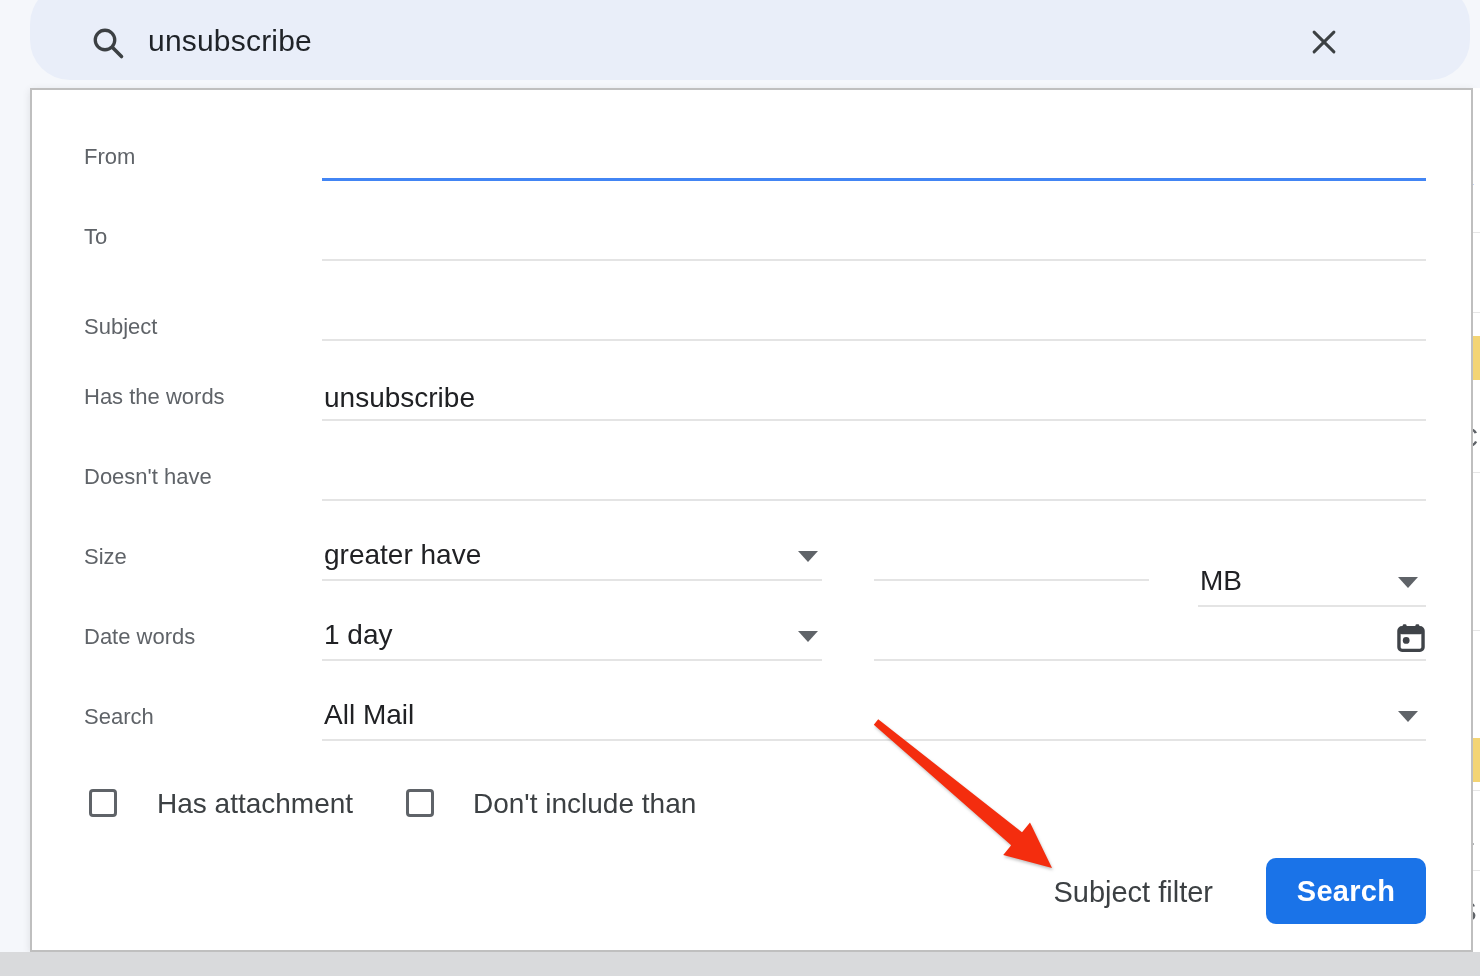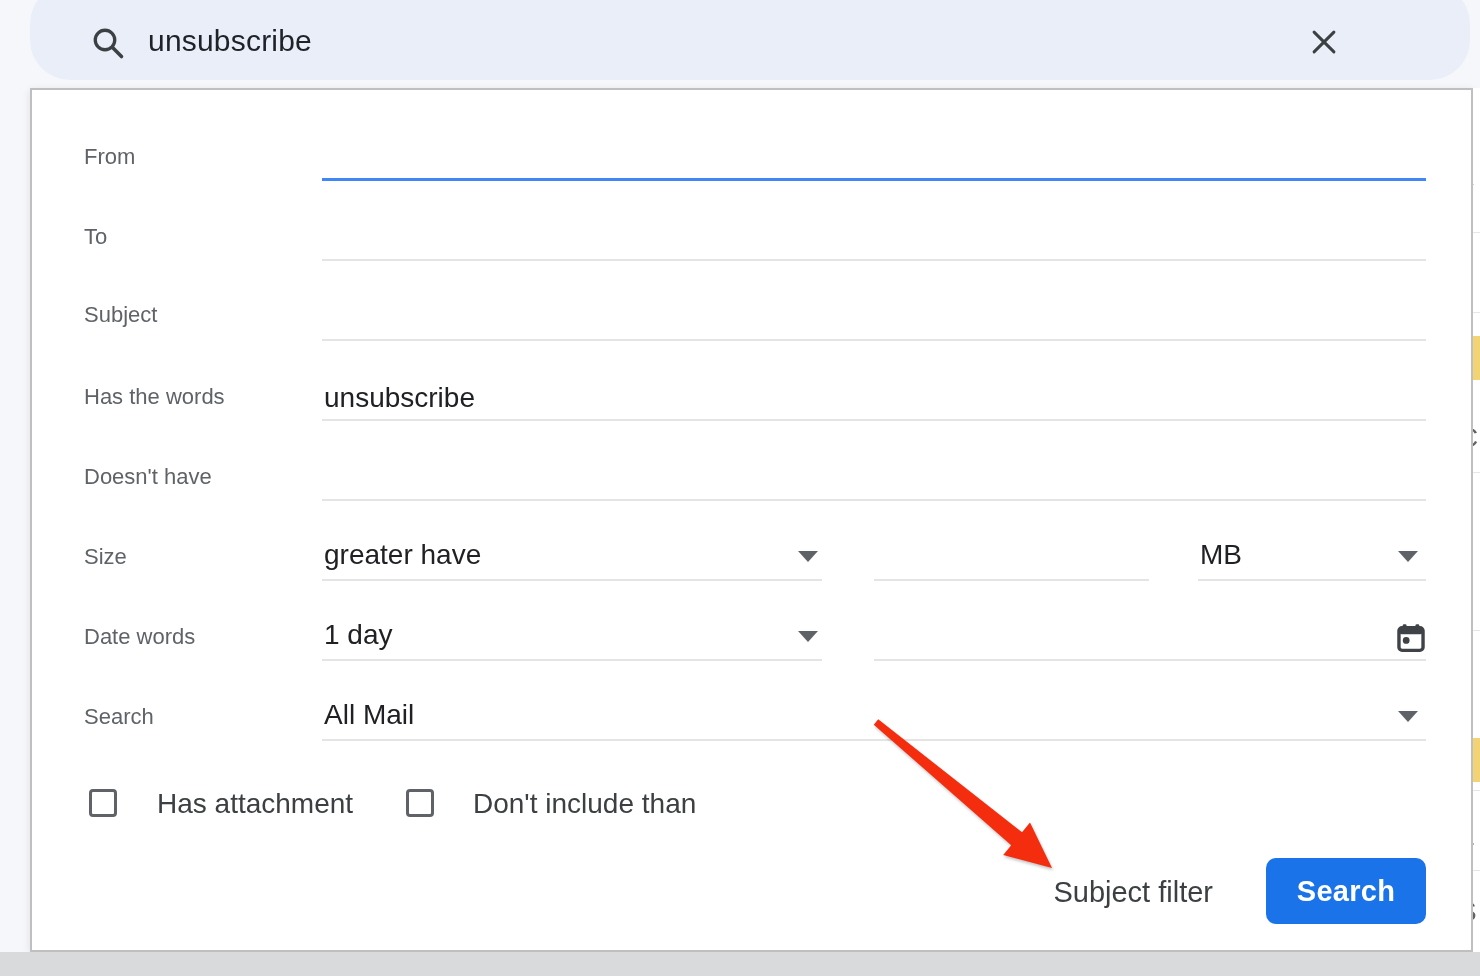--- a/index.html
+++ b/index.html
@@ -91,36 +91,36 @@
 </div>
 
 <div class="panel">
 
   <div class="lbl" style="top:54px">From</div>
   <input class="field focused" style="left: 290px; top: 47px; width: 1104px;" value="">
 
   <div class="lbl" style="top:134px">To</div>
   <input class="field" style="left: 290px; top: 127px; width: 1104px;" value="">
 
-  <div class="lbl" style="top:212px">Subject</div>
+  <div class="lbl" style="top:224px">Subject</div>
   <input class="field" style="left: 290px; top: 207px; width: 1104px;" value="">
 
   <div class="lbl" style="top:294px">Has the words</div>
   <input class="field" style="left: 290px; top: 287px; width: 1104px;" value="unsubscribe">
 
   <div class="lbl" style="top:374px">Doesn't have</div>
   <input class="field" style="left: 290px; top: 367px; width: 1104px;" value="">
 
   <div class="lbl" style="top:454px">Size</div>
   <div class="combo" style="left:290px; top:447px; width:500px;">
     <span class="val">greater have</span>
     <span class="tri" style="right:4px; top:14px;"></span>
   </div>
   <input class="field" style="left: 842px; top: 447px; width: 275px;" value="">
-  <div class="combo" style="left:1166px; top:447px; width:228px;">
+  <div class="combo" style="left:1166px; top:473px; width:228px;">
     <span class="val">MB</span>
     <span class="tri" style="right:8px; top:14px;"></span>
   </div>
 
   <div class="lbl" style="top:534px">Date words</div>
   <div class="combo" style="left:290px; top:527px; width:500px;">
     <span class="val">1 day</span>
     <span class="tri" style="right:4px; top:14px;"></span>
   </div>
   <input class="field" style="left: 842px; top: 527px; width: 552px;" value="">

